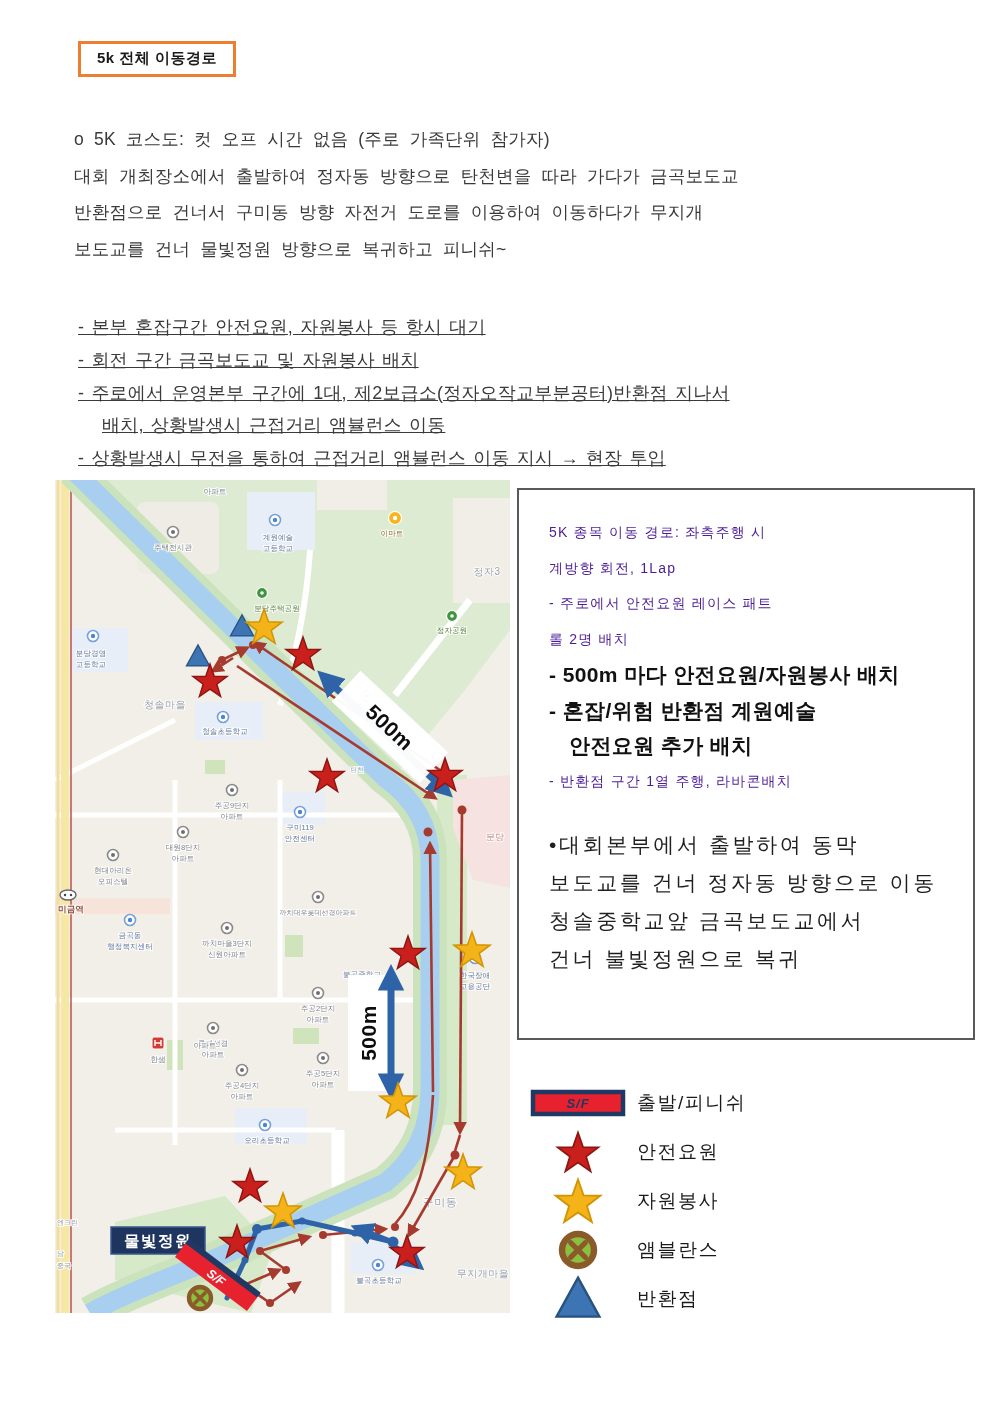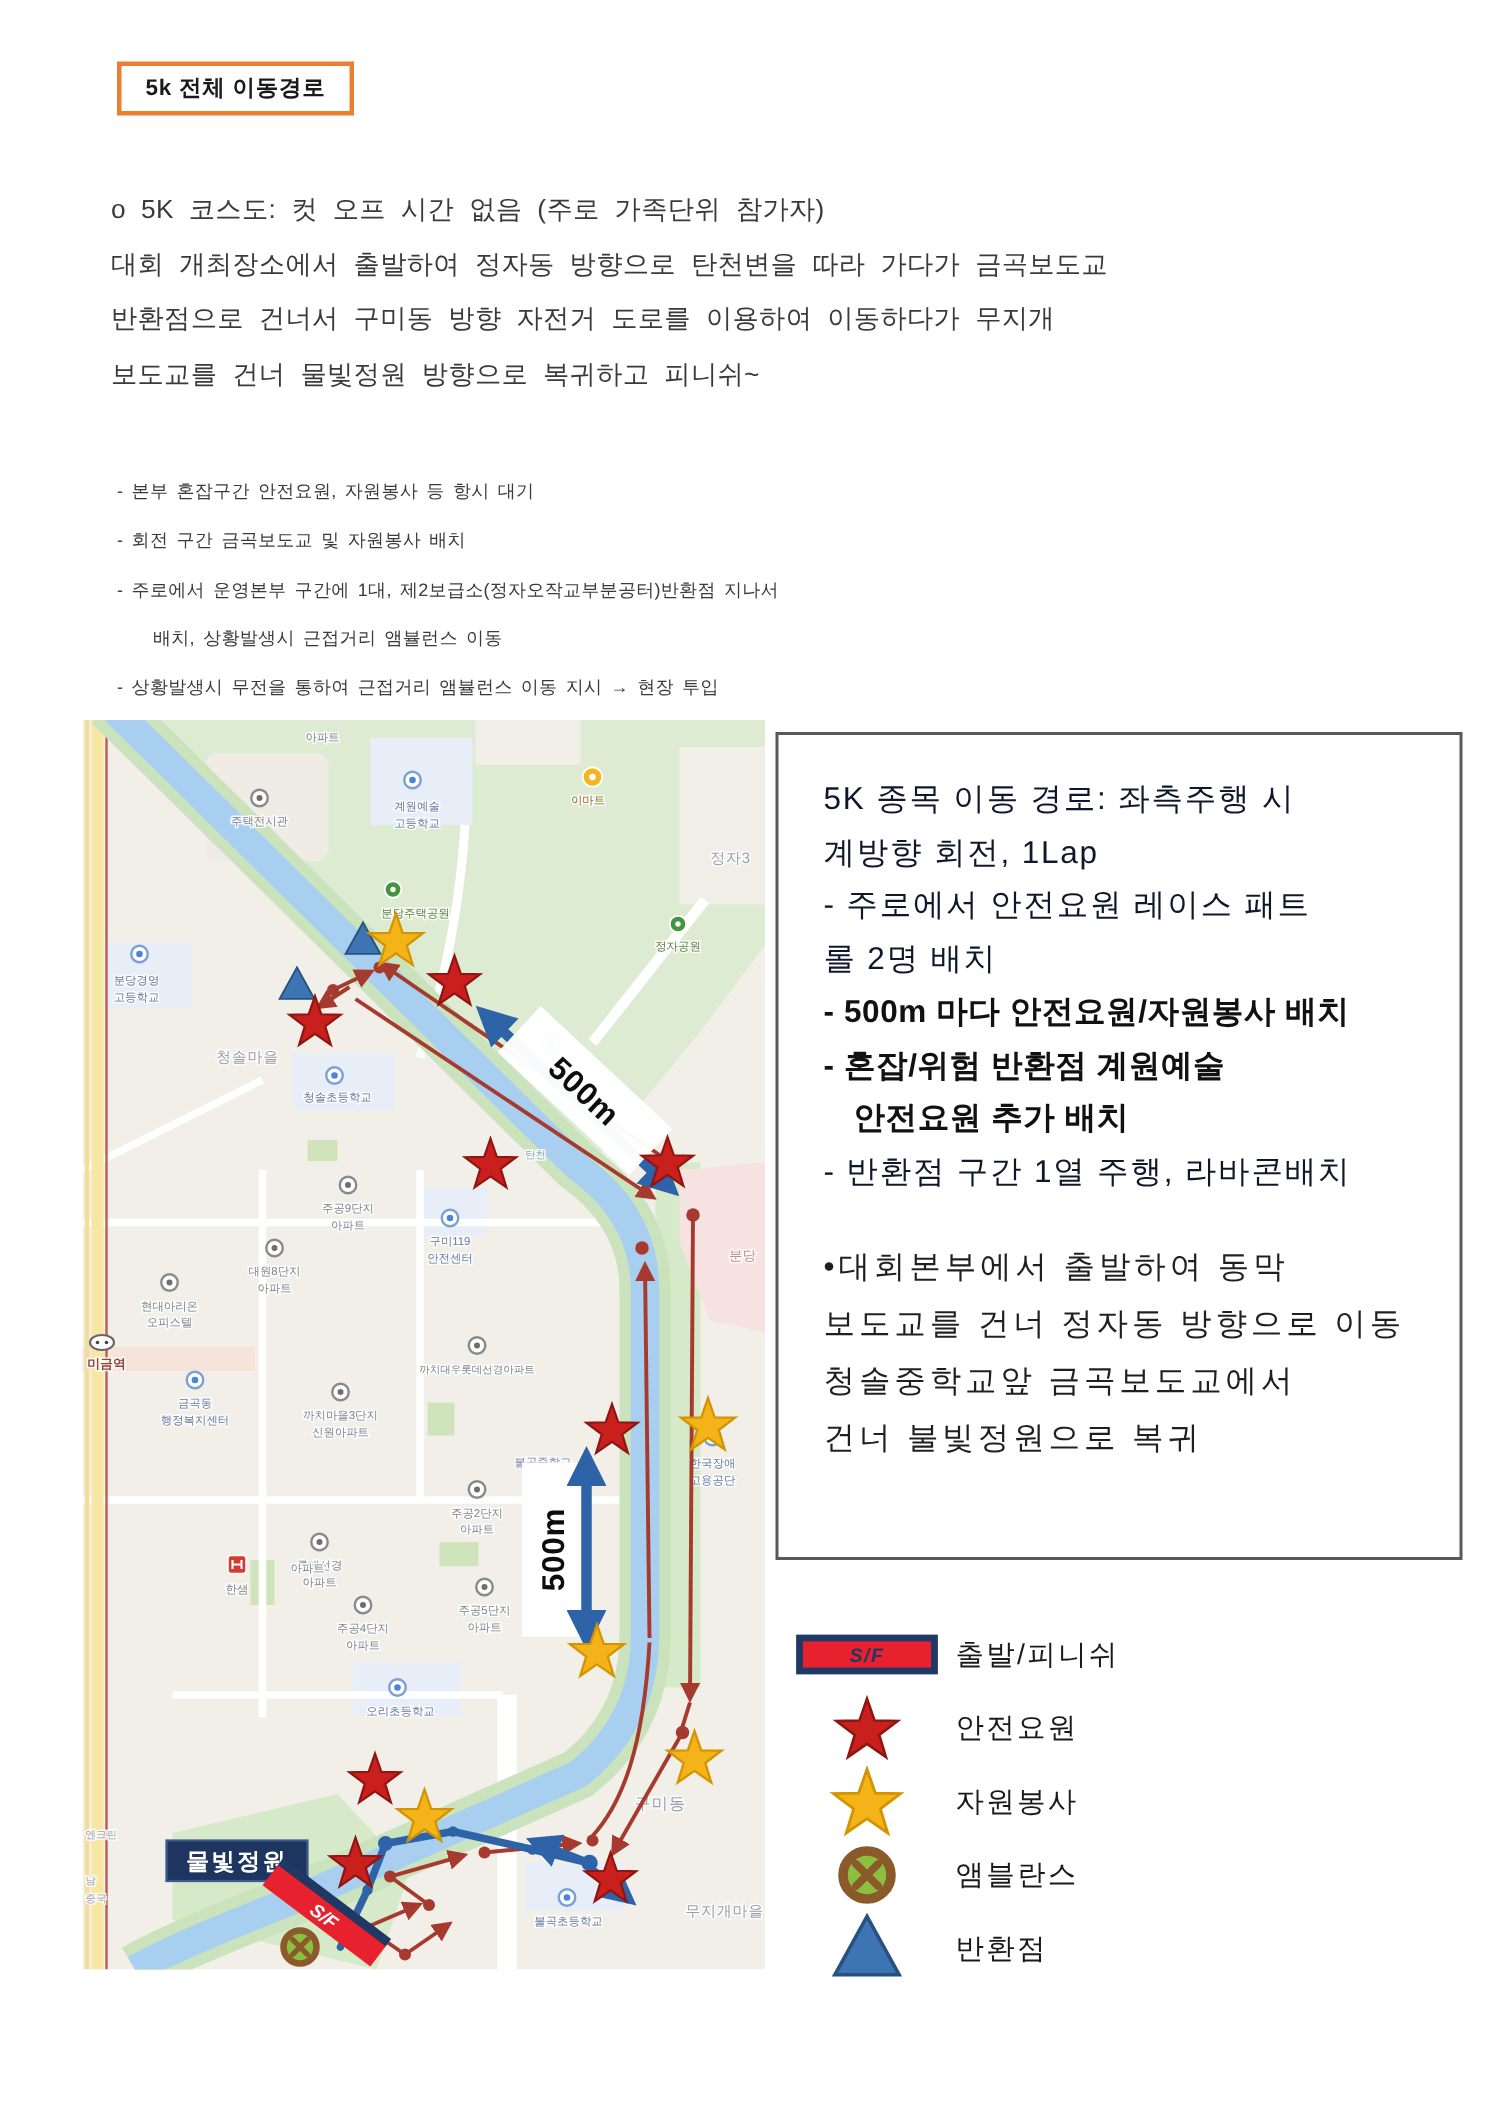--- a/index.html
+++ b/index.html
@@ -11,29 +11,29 @@
   .abs{position:absolute;}
   
   .title-box{
     left:78px;top:41px;padding:5px 16px 6px 16px;border:3px solid #ED7D31;
     font-size:15px;font-weight:700;color:#1a1a1a;letter-spacing:.5px;background:#fff;
   }
   
   .intro{left:74px;top:121px;width:872px;font-size:17.5px;color:#3a3a3a;}
   .intro .ln{line-height:36.5px;white-space:nowrap;word-spacing:5px;letter-spacing:.2px;}
   
-  .notes{left:78px;top:311px;width:880px;font-size:12px;color:#3a3a3a;}
+  .notes{left:78px;top:311px;width:880px;font-size:18px;color:#3a3a3a;text-decoration:underline;}
   .notes .ln{line-height:32.8px;white-space:nowrap;word-spacing:2px;letter-spacing:.2px;}
   .notes .indent{padding-left:24px;}
   
   .info-box{
     left:517px;top:488px;width:458px;height:552px;border:2px solid #595959;
     box-sizing:border-box;padding:25px 18px 0 30px;background:#fff;
   }
-  .ib-line{font-size:21px;line-height:35.5px;letter-spacing:1.2px;color:#0f172a;white-space:nowrap;}
+  .ib-line{font-size:14px;line-height:35.5px;letter-spacing:1.2px;color:#4c1d95;white-space:nowrap;}
   .ib-bold{font-size:21px;line-height:35.5px;letter-spacing:.4px;color:#111;font-weight:700;white-space:nowrap;}
   .ib-bold.indent{padding-left:20px;}
   .ib-para{margin-top:27px;}
   .ib-para .ln{font-size:21px;line-height:38px;letter-spacing:2.6px;color:#1f1f1f;white-space:nowrap;}
   
   .legend{left:519px;top:1078px;width:345px;}
   .lg-row{display:flex;align-items:center;height:49px;}
   .lg-ico{width:118px;display:flex;justify-content:center;align-items:center;}
   .lg-lbl{font-size:19px;color:#1a1a1a;letter-spacing:1.5px;font-weight:400;}
   .sfTxt{fill:#1F3864;font-size:13px;font-weight:700;font-style:italic;text-anchor:middle;letter-spacing:1px;}

